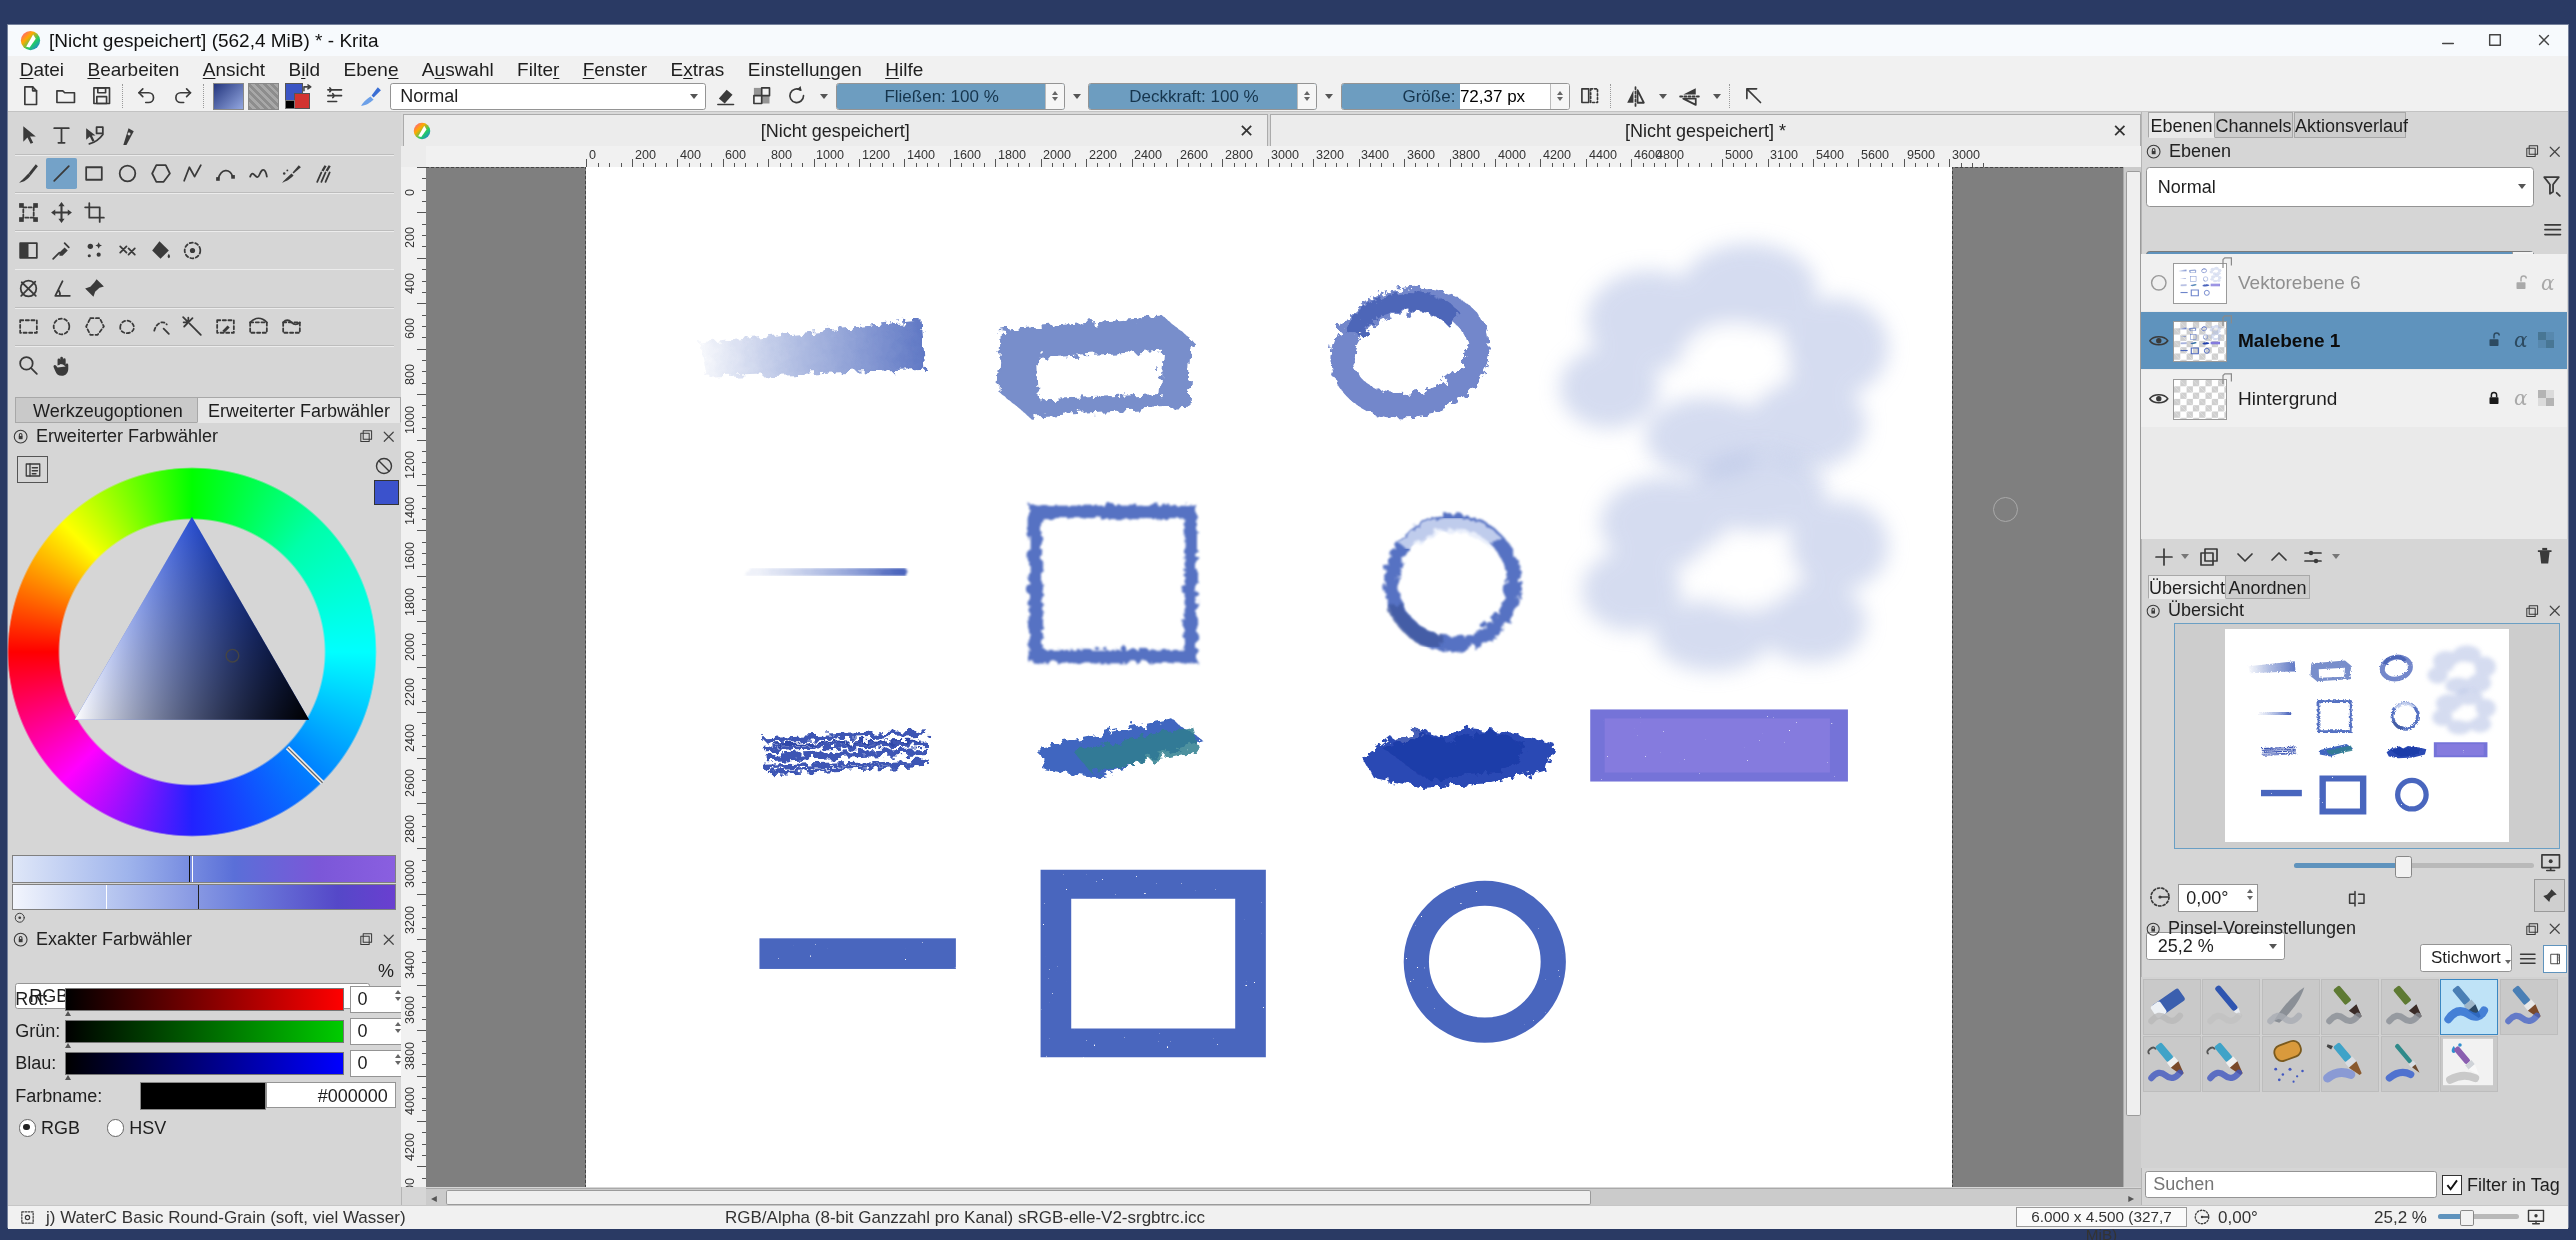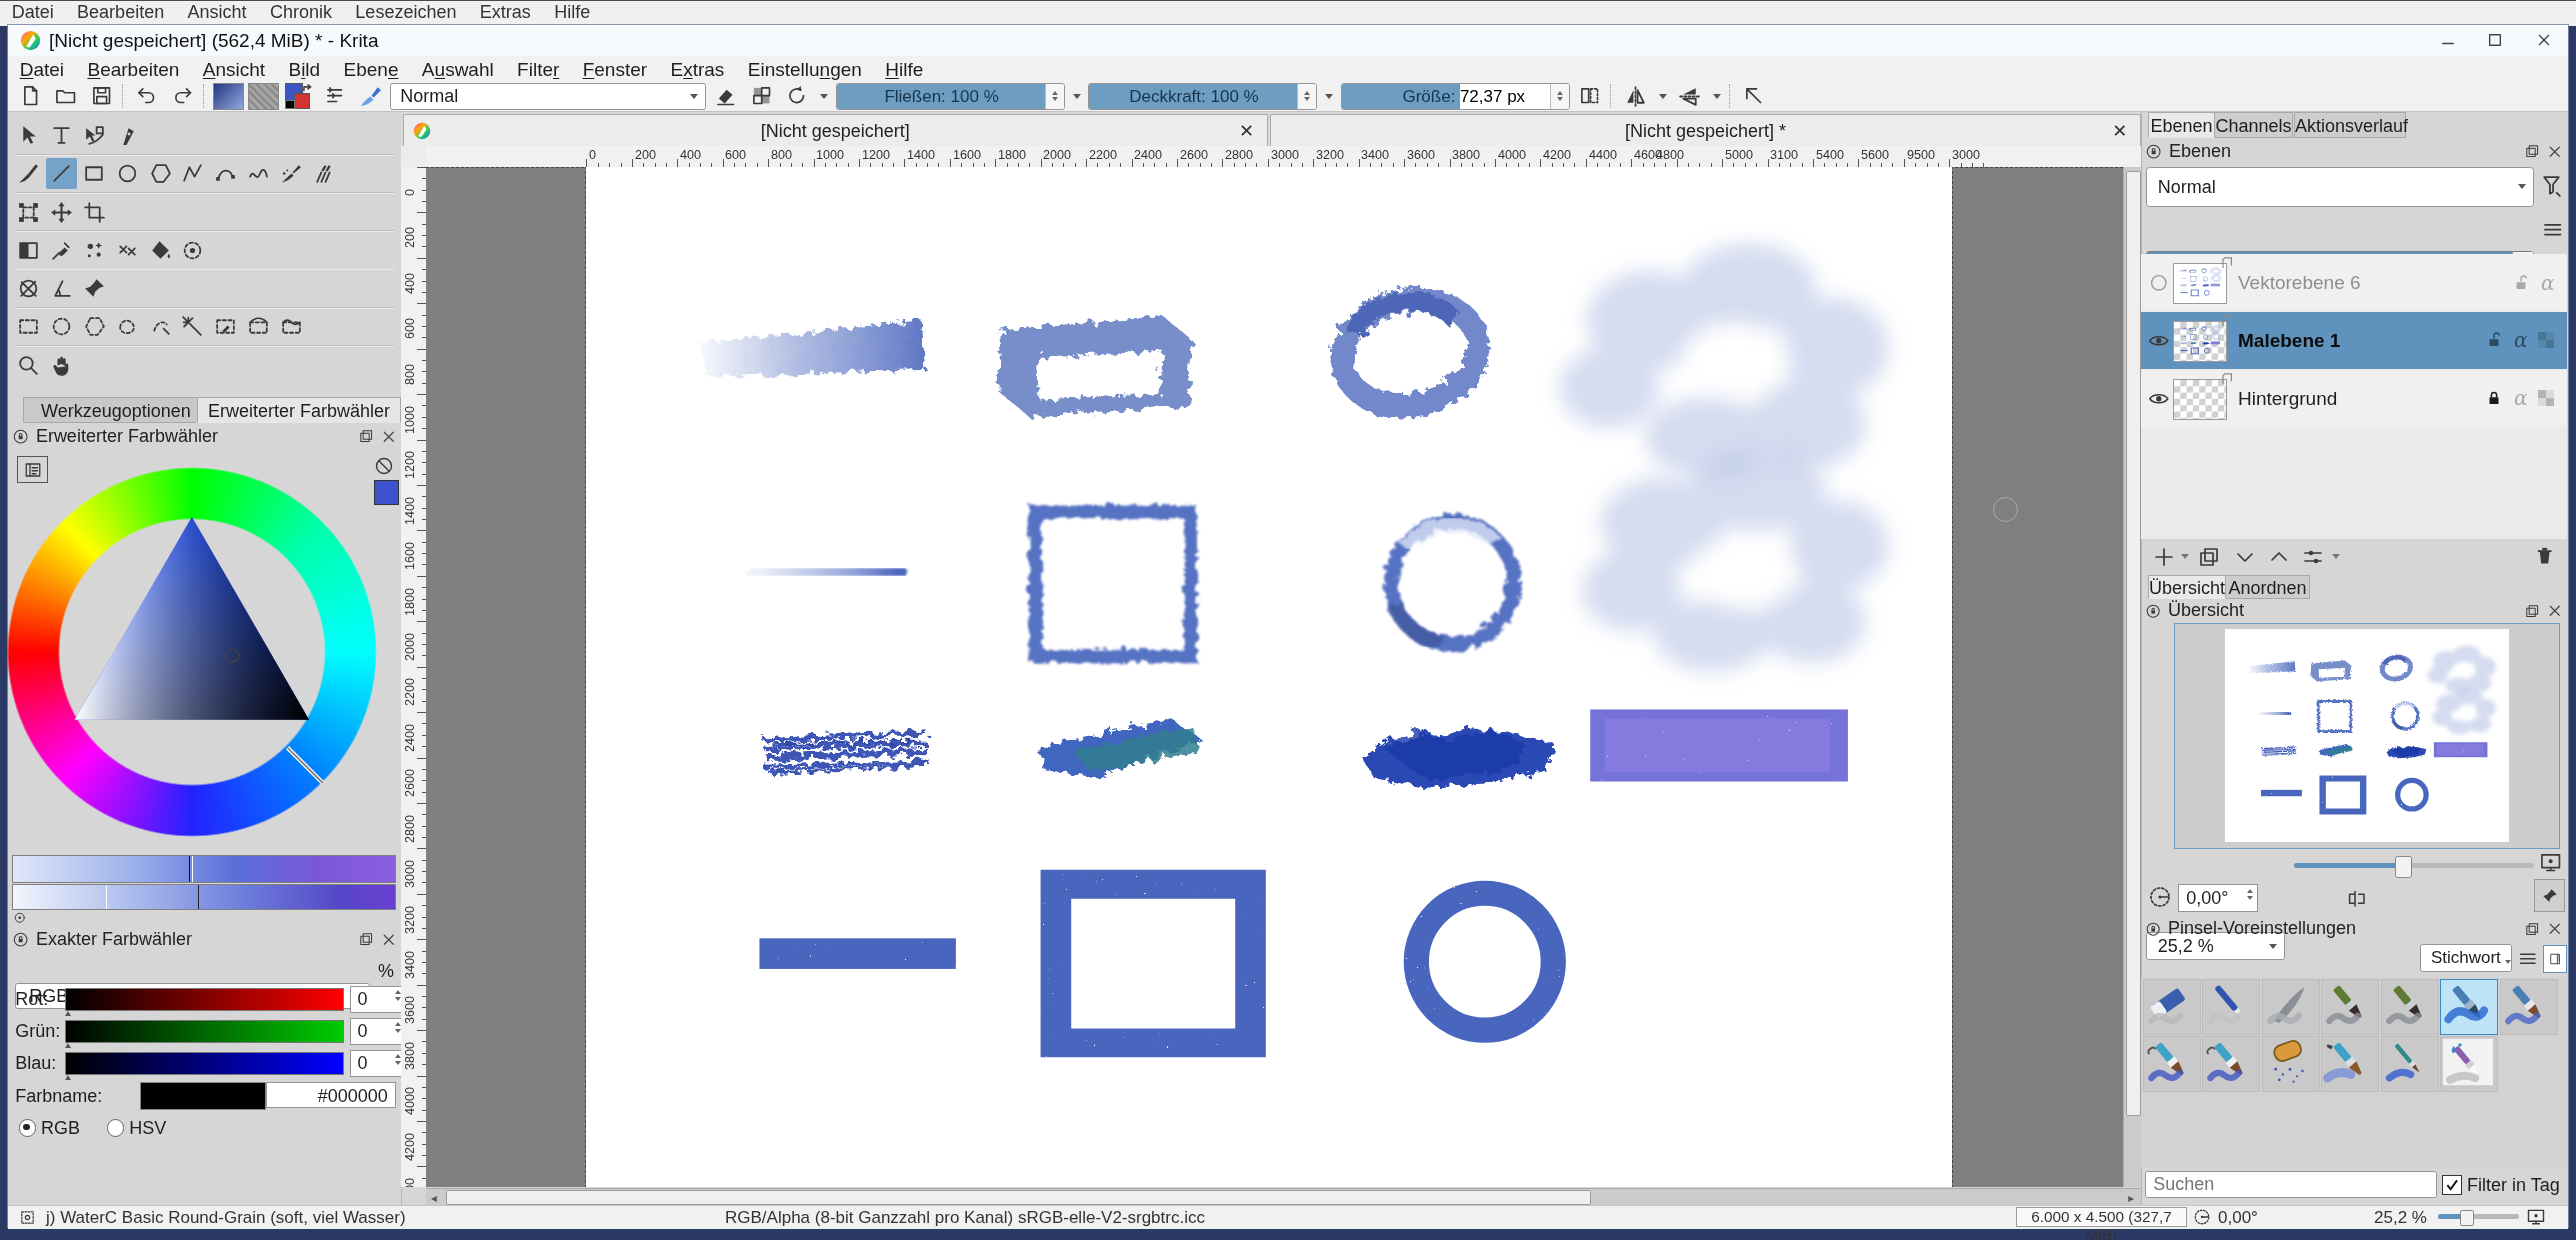--- a/index.html
+++ b/index.html
@@ -84,21 +84,20 @@
   #statusbar{left:0;top:1180px;width:2560px;height:22.5px;background:#f1f1f1;border-top:0.9px solid #c6c6c6;font-size:17px;color:#333;}
   input{font-family:"Liberation Sans",sans-serif;}
   .radio{width:15.3px;height:15.3px;border-radius:50%;border:0.9px solid #666;background:#fff;display:inline-block;position:relative;vertical-align:-2.7px;}
   .radio.on::after{content:"";position:absolute;left:3.6px;top:3.6px;width:6.3px;height:6.3px;border-radius:50%;background:#222;}
 </style>
 </head>
 <body>
 
 <div id="root">
 
-  <div id="backdrop-menu" class="abs"><span>Datei</span><span>Bearbeiten</span><span>Ansicht</span><span>Chronik</span><span>Lesezeichen</span><span>Extras</span><span>Hilfe</span></div>
 
   <div id="win" class="abs">
 
     <div id="titlebar" class="abs">
       <svg class="abs" style="left:11.7px;top:5.4px" width="21" height="21" viewBox="0 0 24 24">
         <defs>
             <linearGradient id="klg" x1="0" y1="0" x2="1" y2="1">
               <stop offset="0" stop-color="#ff44aa"></stop>
               <stop offset="0.35" stop-color="#ffaa00"></stop>
               <stop offset="0.65" stop-color="#22cc66"></stop>
@@ -508,21 +507,21 @@
               </svg>
             </div>
             <div class="tcell">
               <svg width="25" height="25" viewBox="0 0 24 24">
                 <path d="M8.2 12V6.6a1.3 1.3 0 0 1 2.6 0V11M10.8 10.6V5a1.3 1.3 0 0 1 2.6 0v6M13.4 11V6.4a1.3 1.3 0 0 1 2.6 0V13M16 13v-1.6a1.25 1.25 0 0 1 2.5 0V15c0 4-2.4 6.8-6.3 6.8-3.2 0-4.8-1.4-6.2-4.6l-1.6-3.8a1.4 1.4 0 0 1 2.3-1.5L8.2 14" class="f"></path>
               </svg>
             </div>
           </div>
         </div>
 
-      <div class="abs ltab" style="left:15px;top:285px;width:186px;background:#c9c9c9">Werkzeugoptionen</div>
+      <div class="abs ltab" style="left:7px;top:285px;width:186px;background:#c9c9c9">Werkzeugoptionen</div>
       <div class="abs ltab" style="left:189px;top:285px;width:204px;background:#e6e6e6;border-bottom:0.9px solid #e6e6e6">Erweiterter Farbwähler</div>
 
       <div class="abs" style="left:0;top:312px;width:393px;height:503px;background:#d6d6d6">
         <div class="phead">
           <svg width="15.3" height="15.3" viewBox="0 0 24 24">
               <circle cx="12" cy="12" r="10" class="s"></circle>
               <rect x="9" y="11" width="6" height="5" class="f"></rect>
               <path d="M10 11V9a2 2 0 0 1 4 0v2" class="s"></path>
             </svg>
           <span>Erweiterter Farbwähler</span>

